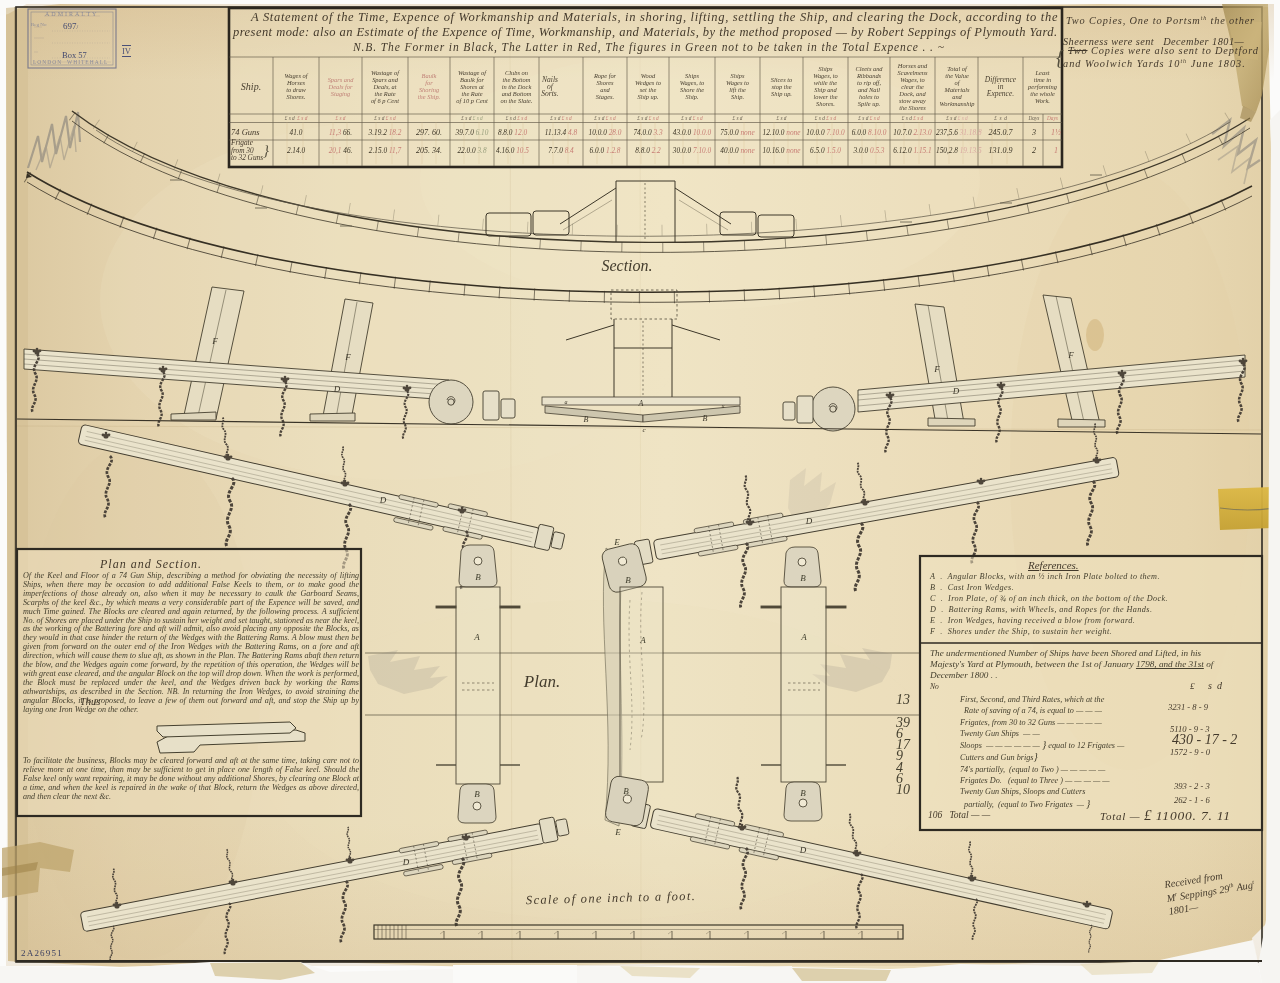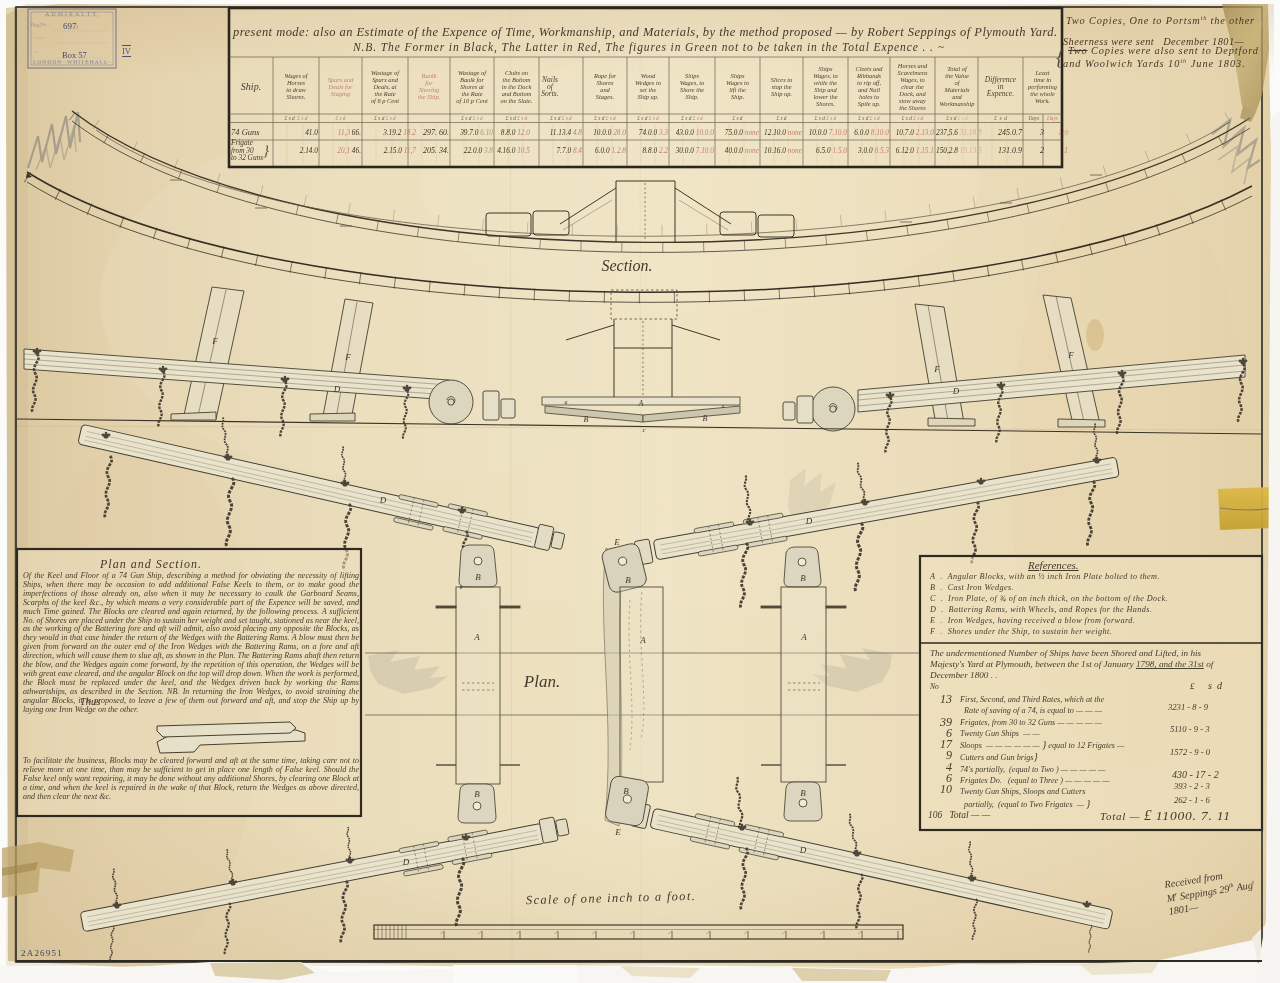--- a/index.html
+++ b/index.html
@@ -3,21 +3,21 @@
 <meta charset="utf-8">
 <style>
 sup{line-height:0;vertical-align:super}
 html,body{margin:0;padding:0;background:#fff}
 #page{position:relative;width:1280px;height:983px;overflow:hidden;font-family:"Liberation Serif",serif}
 svg{position:absolute;left:0;top:0}
 .t{position:absolute;font-family:"Liberation Serif",serif;font-style:italic;color:#43392b;white-space:nowrap}
 .th{position:absolute;top:59px;height:54px;font-style:italic;color:#483f30;text-align:center;font-size:6.4px;line-height:7px;display:flex;align-items:center;justify-content:center}
 .th div{width:100%}
 .rh{color:#c08177}
-.td{position:absolute;top:124px;font-style:italic;color:#3b3425;font-size:7.3px;line-height:17.5px;text-align:right;white-space:nowrap}
+.td{position:absolute;top:124px;font-style:italic;color:#3b3425;font-size:7.3px;line-height:17.5px;text-align:center;white-space:nowrap}
 .lsd{position:absolute;top:114.5px;font-style:italic;color:#6a6152;font-size:5.3px;text-align:center;white-space:nowrap}
 .r{color:#c77d74}.g{color:#9aa07e}.pk{color:#d8a8a0}
 .bx{position:absolute;font-style:italic;color:#45402f;text-align:justify}
 </style>
 </head>
 <body>
 <div id="page">
 <svg width="1280" height="983" viewBox="0 0 1280 983">
 <defs>
 <linearGradient id="pg" x1="0" y1="0" x2="1" y2="0">
@@ -522,20 +522,21 @@
         <text x="628" y="583">B</text>
         <text x="643" y="643">A</text>
         <text x="626" y="794">B</text>
         <text x="618" y="835">E</text>
 <text x="803" y="581">B</text>
         <text x="804" y="640">A</text>
         <text x="803" y="796">B</text>
 </g>
 </svg>
 
+<div class="t" style="left:251px;top:10px;width:807px;font-size:12.5px;letter-spacing:0.68px">A Statement of the Time, Expence of Workmanship and Materials, in shoring, lifting, settling the Ship, and clearing the Dock, according to the</div>
 
 <div class="t" style="left:233px;top:25px;width:826px;font-size:12.5px;letter-spacing:0.46px">present mode: also an Estimate of the Expence of Time, Workmanship, and Materials, by the method proposed — by Robert Seppings of Plymouth Yard.</div>
 
 <div class="t" style="left:353px;top:41px;font-size:11.5px;letter-spacing:0.9px">N.B. The Former in Black, The Latter in Red, The figures in Green not to be taken in the Total Expence . . ~</div>
 
 <div class="t" style="left:1066px;top:15px;font-size:10.3px;letter-spacing:0.85px">Two Copies, One to Portsm<sup style="font-size:6px">th</sup> the other</div>
 
 <div class="t" style="left:1063px;top:36px;font-size:10.3px;letter-spacing:0.45px">Sheerness were sent&nbsp;&nbsp;&nbsp;December 1801—</div>
 
 <div class="t" style="left:1068px;top:45px;font-size:10.3px;letter-spacing:0.85px"><s>Two</s> Copies were also sent to Deptford</div>
@@ -641,21 +642,21 @@
 
 <div class="t" style="left:231px;top:127px;font-size:8.5px">74 Guns</div>
 
 <div class="t" style="left:231px;top:139px;font-size:7.3px;line-height:7.6px">Frigate<br>from 30<br>to 32 Guns</div>
 <div class="t" style="left:263px;top:142px;font-size:15px;color:#55503f">}</div>
 
 <div class="td" style="left:274px;width:44px">41.0<br>2.14.0</div>
 
 <div class="td" style="left:320px;width:41px"><span class="r">11,3</span> 66.<br><span class="r">20,1</span> 46.</div>
 
-<div class="td" style="left:372px;width:44px">3.19.2 <span class="r">18.2</span><br>2.15.0 <span class="r">11,7</span></div>
+<div class="td" style="left:363px;width:44px">3.19.2 <span class="r">18.2</span><br>2.15.0 <span class="r">11,7</span></div>
 
 <div class="td" style="left:409px;width:40px;font-size:8px">297. 60.<br>205. 34.</div>
 
 <div class="td" style="left:451px;width:42px">39.7.0 <span class="g">6.10</span><br>22.0.0 <span class="g">3.8</span></div>
 
 <div class="td" style="left:495px;width:35px">8.8.0 <span class="r">12.0</span><br>4.16.0 <span class="r">10.5</span></div>
 
 <div class="td" style="left:540px;width:42px">11.13.4 <span class="r">4.8</span><br>7.7.0 <span class="r">8.4</span></div>
 
 <div class="td" style="left:584px;width:42px">10.0.0 <span class="r">28.0</span><br>6.0.0 <span class="r">1.2.8</span></div>
@@ -692,28 +693,28 @@
 <div class="t" style="left:1028px;top:559px;font-size:11px;text-decoration:underline">References.</div>
 
 <div class="bx" style="left:930px;top:572px;width:326px;font-size:8.2px;line-height:10.9px;text-align:left;white-space:nowrap;letter-spacing:0.4px">A &nbsp;. &nbsp;Angular Blocks, with an ½ inch Iron Plate bolted to them.<br>B &nbsp;. &nbsp;Cast Iron Wedges.<br>C &nbsp;. &nbsp;Iron Plate, of ¾ of an inch thick, on the bottom of the Dock.<br>D &nbsp;. &nbsp;Battering Rams, with Wheels, and Ropes for the Hands.<br>E &nbsp;. &nbsp;Iron Wedges, having received a blow from forward.<br>F &nbsp;. &nbsp;Shores under the Ship, to sustain her weight.</div>
 
 <div class="bx" style="left:930px;top:648px;width:292px;font-size:9.2px;line-height:11.2px;text-align:left">The undermentioned Number of Ships have been Shored and Lifted, in his Majesty's Yard at Plymouth, between the 1st of January <u>1798, and the 31st</u> of December 1800 . .</div>
 
 <div class="t" style="left:930px;top:682px;font-size:7.5px">No</div>
 
 <div class="t" style="left:1190px;top:680px;font-size:9px">£ &nbsp;&nbsp;&nbsp;&nbsp;&nbsp;<span style="font-size:10px">s &nbsp;d</span></div>
 
-<div class="bx" style="left:932px;top:694px;width:20px;font-size:12px;line-height:11.3px;text-align:right;white-space:nowrap">13<br>&nbsp;<br>39<br>6<br>17<br>9<br>4<br>6<br>10</div>
+<div class="bx" style="left:896px;top:694px;width:20px;font-size:14px;line-height:11.3px;text-align:left;white-space:nowrap">13<br>&nbsp;<br>39<br>6<br>17<br>9<br>4<br>6<br>10</div>
 
 <div class="bx" style="left:960px;top:694px;width:230px;font-size:8.2px;line-height:11.3px;text-align:left;white-space:nowrap">First, Second, and Third Rates, which at the<br>&nbsp;&nbsp;Rate of saving of a 74, is equal to — — —<br>Frigates, from 30 to 32 Guns — — — — —<br>Twenty Gun Ships &nbsp;— —<br>Sloops &nbsp;— — — — — — <span style="font-size:11px">}</span> equal to 12 Frigates —<br>Cutters and Gun brigs<span style="font-size:11px">}</span><br>74's partially, &nbsp;(equal to Two ) — — — — —<br>Frigates Do. &nbsp;&nbsp;(equal to Three ) — — — — —<br>Twenty Gun Ships, Sloops and Cutters<br>&nbsp;&nbsp;partially, &nbsp;(equal to Two Frigates &nbsp;— <span style="font-size:11px">}</span></div>
 
 <div class="t" style="left:1168px;top:702px;font-size:8.6px">3231 - 8 - 9</div>
 <div class="t" style="left:1170px;top:724px;font-size:8.6px">5110 - 9 - 3</div>
 <div class="t" style="left:1170px;top:747px;font-size:8.6px">1572 - 9 - 0</div>
-<div class="t" style="left:1172px;top:769px;font-size:10px">430 - 17 - 2</div>
+<div class="t" style="left:1172px;top:732px;font-size:14px">430 - 17 - 2</div>
 <div class="t" style="left:1174px;top:781px;font-size:8.6px">393 - 2 - 3</div>
 <div class="t" style="left:1174px;top:795px;font-size:8.6px">262 - 1 - 6</div>
 
 <div class="t" style="left:928px;top:810px;font-size:9.5px">106 &nbsp;&nbsp;Total — —</div>
 <div class="t" style="left:1100px;top:807px;font-size:11px;letter-spacing:0.8px">Total — <span style="font-size:15px">£</span> <span style="font-size:13.5px">11000. 7. 11</span></div>
 
 <div class="t" style="left:526px;top:891px;font-size:12.5px;letter-spacing:1.3px;transform:rotate(-1.5deg)">Scale of one inch to a foot.</div>
 
 <div class="t" style="left:1166px;top:871px;font-size:10.3px;line-height:13.5px;transform:rotate(-9deg)">Received from<br>M<sup style="font-size:6px">r</sup> Seppings 29<sup style="font-size:6px">th</sup> Aug<sup style="font-size:6px">t</sup><br>1801—</div>
 

